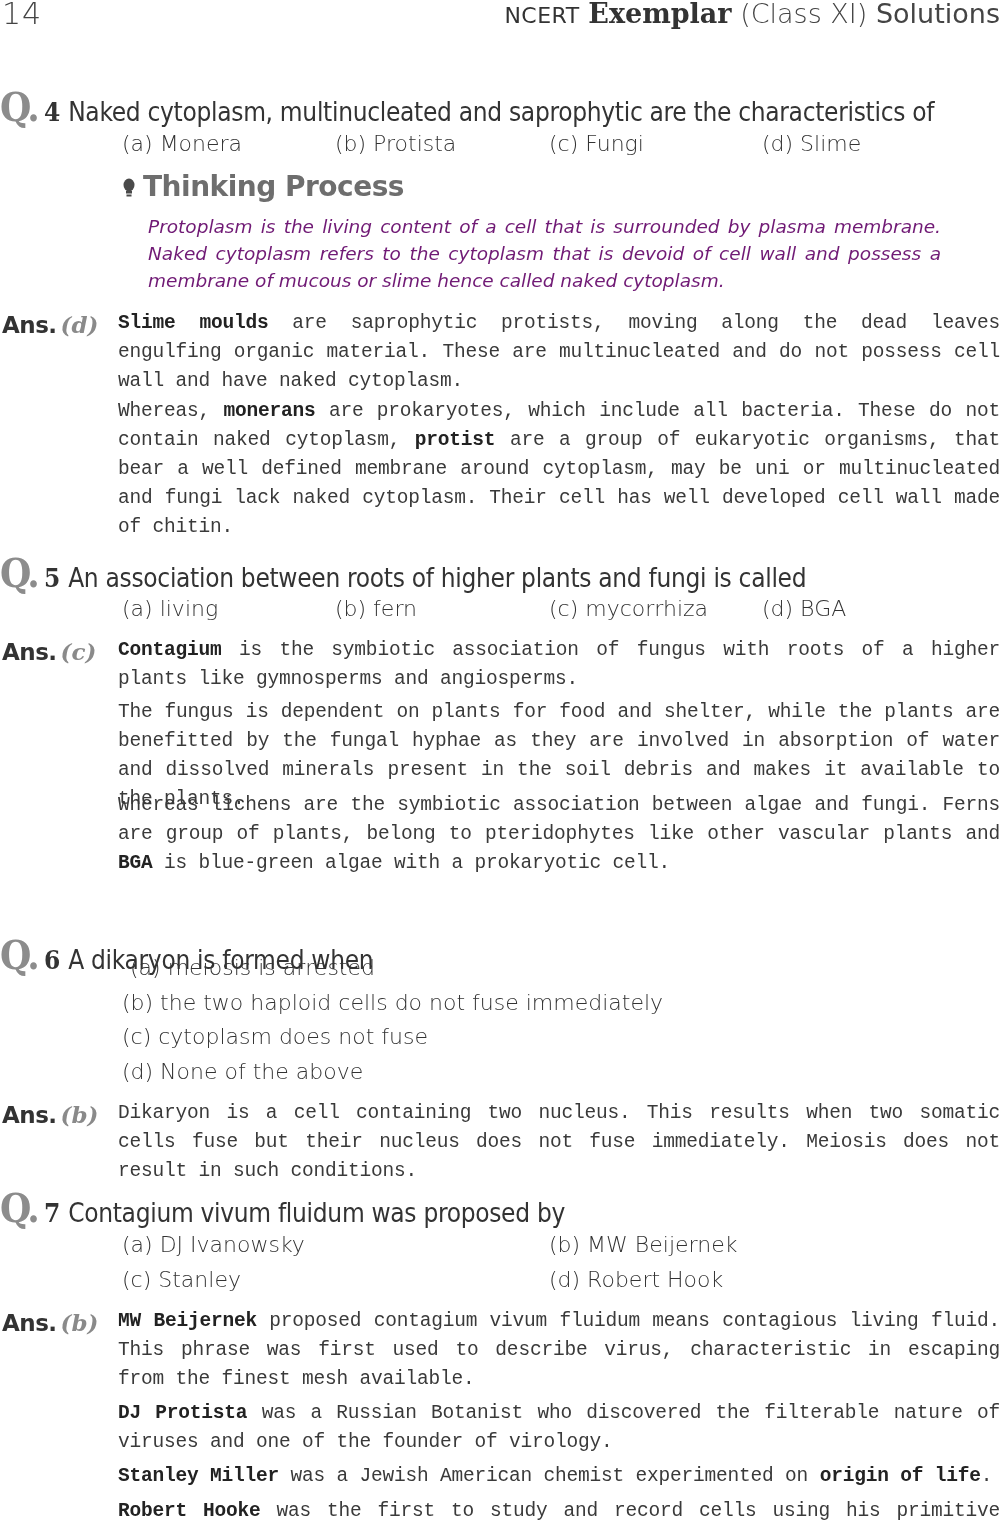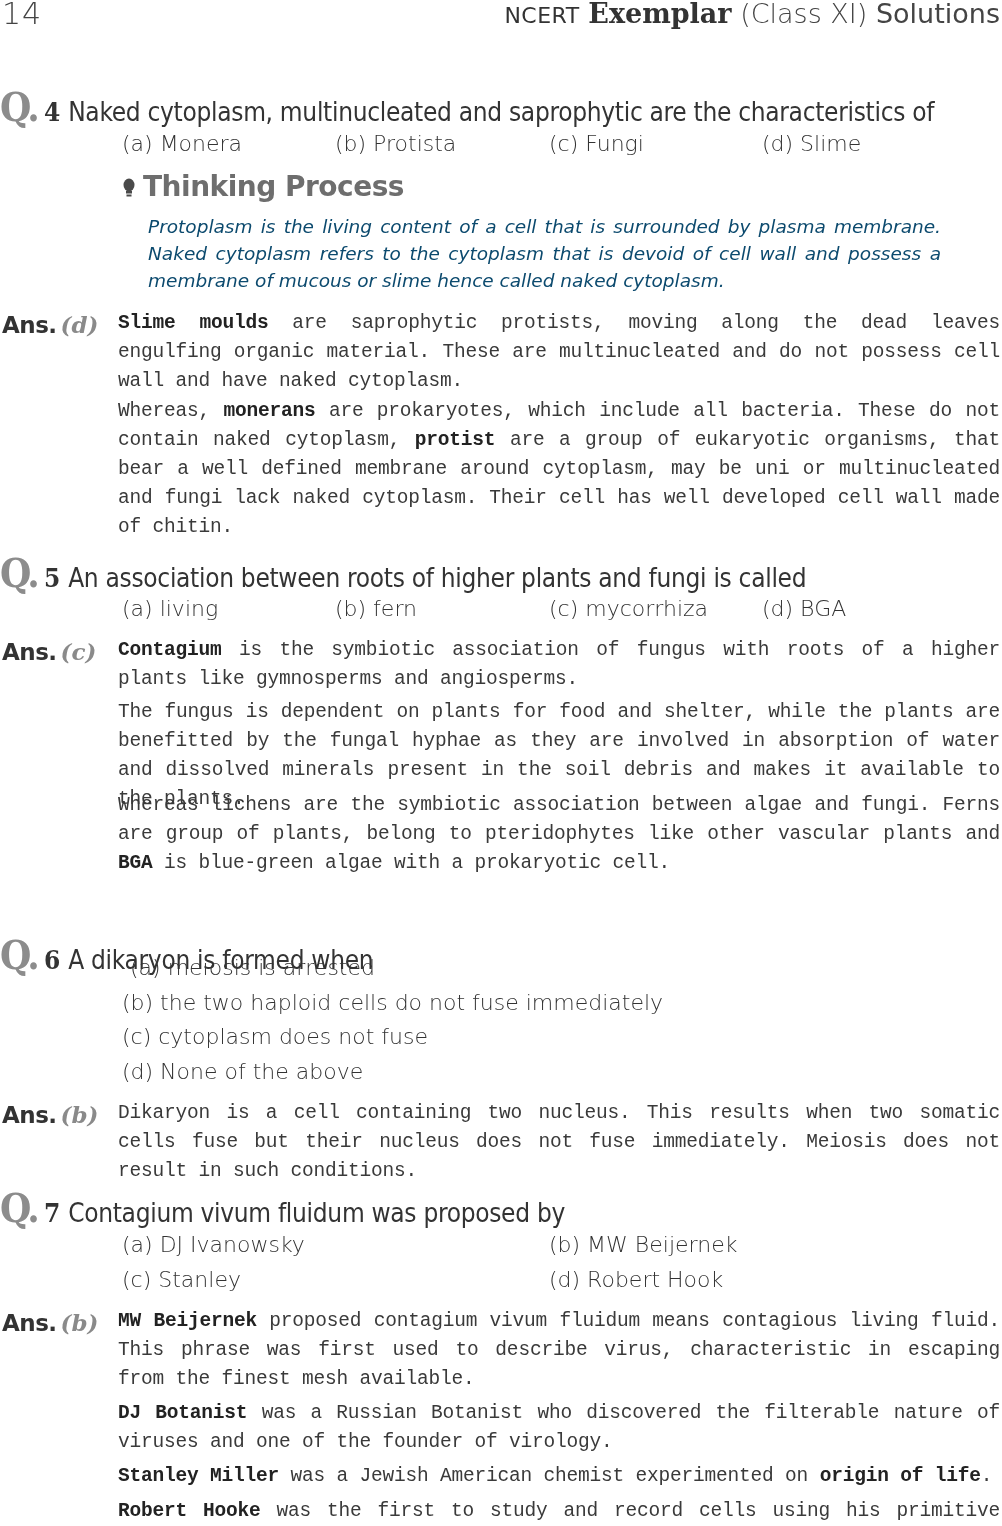--- a/index.html
+++ b/index.html
@@ -14,21 +14,21 @@
 
   .q-row { left: 0; white-space: nowrap; font-family: "DejaVu Sans Condensed", "DejaVu Sans", sans-serif; font-stretch: condensed; font-size: 26px; color: #333; }
   .q-mark { font-family: "DejaVu Serif", serif; font-weight: bold; font-size: 40px; color: #8c8c8c; letter-spacing: -2px; }
   .q-num { font-family: "DejaVu Serif", serif; font-weight: bold; font-size: 26px; color: #333; margin: 0 8px 0 6px; }
   .q-text { letter-spacing: -0.3px; }
 
   .opt { font-family: "DejaVu Sans", sans-serif; font-weight: 200; font-size: 22px; color: #333; white-space: nowrap; }
 
   .tp-head { left: 123px; top: 170px; font-family: "DejaVu Sans", sans-serif; font-weight: bold; font-size: 28px; color: #6e6e6e; white-space: nowrap; letter-spacing: -0.5px; }
   .tp-head .bulb { display: inline-block; width: 12px; height: 20px; vertical-align: -2px; margin-right: 8px; }
-  .tp-body { left: 148px; top: 213px; width: 793px; font-family: "DejaVu Sans", sans-serif; font-style: italic; font-weight: 200; font-size: 18.5px; line-height: 27px; color: #0c4a6e; text-align: justify; text-align-last: left; }
+  .tp-body { left: 148px; top: 213px; width: 793px; font-family: "DejaVu Sans", sans-serif; font-style: italic; font-weight: 200; font-size: 18.5px; line-height: 27px; color: #701a75; text-align: justify; text-align-last: left; }
 
   .ans-label { left: 2px; white-space: nowrap; }
   .ans-word { font-family: "DejaVu Sans", sans-serif; font-weight: bold; font-size: 23px; color: #333; letter-spacing: -0.5px; }
   .ans-key { font-family: "DejaVu Serif", serif; font-style: italic; font-weight: bold; font-size: 23px; color: #8a8a8a; margin-left: 4px; }
 
   .para { left: 118px; width: 882px; font-family: Liberation Mono, monospace; font-size: 19.5px; line-height: 29px; color: #3a3a3a; text-align: justify; text-align-last: left; letter-spacing: -0.2px; }
   .para b { color: #222; font-weight: bold; }
 </style>
 </head>
 <body>
@@ -99,15 +99,15 @@
 </div>
 <div class="abs opt" style="left:122px; top:1232px;">(a) DJ Ivanowsky</div>
 <div class="abs opt" style="left:549px; top:1232px;">(b) MW  Beijernek</div>
 <div class="abs opt" style="left:122px; top:1267px;">(c) Stanley</div>
 <div class="abs opt" style="left:549px; top:1267px;">(d) Robert Hook</div>
 
 <div class="abs ans-label" style="top:1309px;">
   <span class="ans-word">Ans.</span><span class="ans-key">(b)</span>
 </div>
 <div class="abs para" style="top:1307px;"><b>MW Beijernek</b><span> proposed contagium vivum fluidum means contagious living fluid. This phrase was first used to describe virus, characteristic in escaping from the finest mesh available.</span></div>
-<div class="abs para" style="top:1399px;"><b>DJ Botanist</b><span>  was a Russian Botanist who discovered the filterable nature of viruses and one of the founder of virology.</span></div>
+<div class="abs para" style="top:1399px;"><b>DJ Protista</b><span>  was a Russian Botanist who discovered the filterable nature of viruses and one of the founder of virology.</span></div>
 <div class="abs para" style="top:1462px;"><b>Stanley Miller</b><span> was a Jewish American chemist experimented on </span><b>origin of life</b><span>.</span></div>
 <div class="abs para" style="top:1497px;"><b>Robert Hooke</b><span> was the first to study and record cells using his primitive microscope.</span></div>
 
 </body></html>

